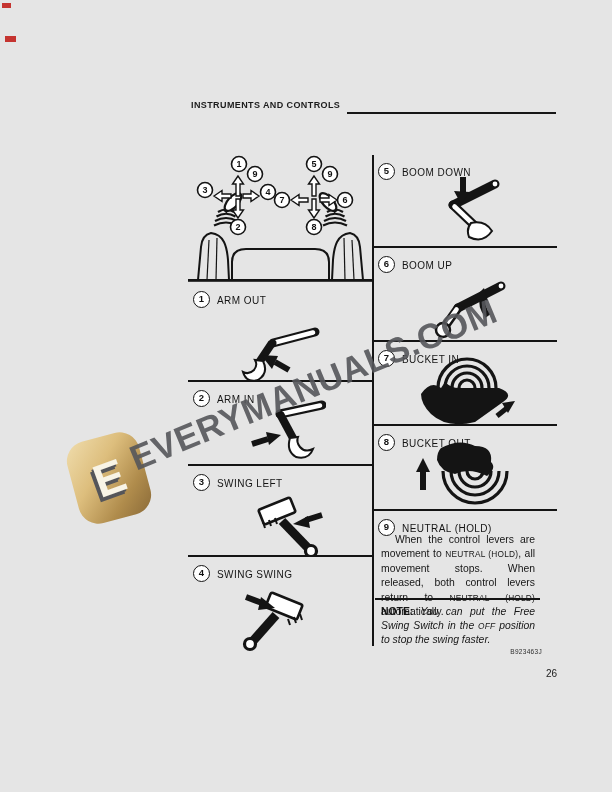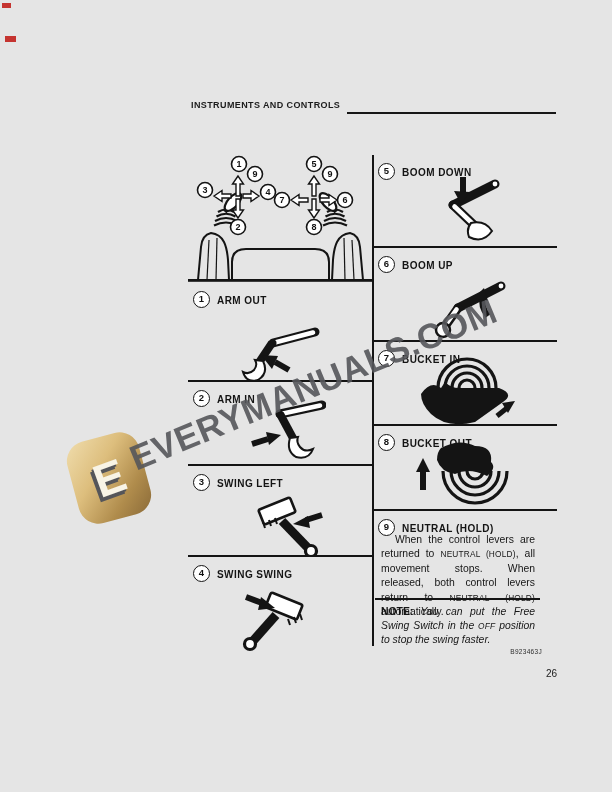--- a/index.html
+++ b/index.html
@@ -8,21 +8,21 @@
   .page { position:relative; width:612px; height:792px; background:#e5e5e5; overflow:hidden; color:#111; }
   .abs { position:absolute; }
   .scan-mark { position:absolute; background:#c53430; }
   .hdr-text { position:absolute; left:191px; top:100px; font-size:9px; font-weight:bold; letter-spacing:0.4px; color:#1c1c1c; }
   .hdr-rule { position:absolute; left:347px; top:112px; width:209px; height:2px; background:#161616; }
   .doc-title { position:absolute; left:188px; top:119px; width:369px; text-align:center; font-size:14.5px; font-weight:bold; letter-spacing:0.5px; color:#121212; }
   .vdiv { position:absolute; left:372px; top:155px; width:2.3px; height:491px; background:#141414; }
   .row { position:absolute; }
   .row.bb { border-bottom:2.2px solid #141414; }
   .chip { position:absolute; left:5px; top:8px; width:17px; height:17px; border:1.7px solid #141414; border-radius:50%; background:#fff; text-align:center; font-size:9.5px; font-weight:bold; line-height:13.5px; color:#111; }
-  .rowlabel { position:absolute; left:29px; top:12px; font-size:10px; font-weight:700; letter-spacing:0.45px; color:#141414; white-space:nowrap; }
+  .rowlabel { position:absolute; left:29px; top:12px; font-size:10px; font-weight:400; letter-spacing:0.45px; color:#141414; white-space:nowrap; }
   .neutral-body { position:absolute; left:8px; top:22px; width:154px; font-size:10.4px; line-height:14.4px; text-align:justify; text-indent:14px; color:#161616; }
   .sc { font-size:8.3px; letter-spacing:0.2px; }
   .note-divider { position:absolute; left:2px; top:87px; width:165px; height:1.7px; background:#141414; }
   .note { position:absolute; left:8px; top:94px; width:154px; font-size:10.4px; line-height:14.2px; text-align:justify; color:#161616; }
   .note b { font-style:normal; font-weight:bold; }
   .note i { font-style:italic; }
   .fig-code { position:absolute; left:465px; top:648px; width:77px; text-align:right; font-size:6.5px; color:#2d2d2d; letter-spacing:0.3px; }
   .page-num { position:absolute; left:188px; top:668px; width:369px; text-align:right; font-size:10px; color:#1a1a1a; }
   .wm-text { position:absolute; left:131px; top:440px; height:36px; transform-origin:0 50%; transform:rotate(-22.5deg); font-size:35px; font-weight:800; letter-spacing:0.6px; white-space:nowrap; color:#56575b; opacity:0.9; z-index:9; }
   .wm-logo { position:absolute; left:72px; top:436px; width:74px; height:84px; border-radius:20px; transform:rotate(-15deg); background:linear-gradient(135deg,#f0ddad 0%,#ddbe7d 38%,#b08c4c 72%,#8a6a38 100%); display:flex; align-items:center; justify-content:center; z-index:9; }
@@ -224,21 +224,21 @@
       </g>
       <path d="M32,10 Q50,0 66,8 Q84,8 82,24 Q88,30 78,38 Q60,29 46,36 Q32,34 28,22 Q28,14 32,10 Z" fill="#141414"></path>
       <line x1="14" y1="52" x2="14" y2="32" stroke="#141414" stroke-width="6"></line>
       <polygon points="14,20 7,34 21,34" fill="#141414"></polygon>
     </svg>
   </div>
 
   <div class="row" style="left:373px;top:511px;width:184px;height:150px;">
     <div class="chip"><span>9</span></div>
     <div class="rowlabel">NEUTRAL (HOLD)</div>
-    <div class="neutral-body"><span>When the control levers are returned to </span><span class="sc">NEUTRAL (HOLD)</span><span>, all movement stops. When released, both control levers return to </span><span class="sc">NEUTRAL (HOLD)</span><span> automatically.</span></div>
+    <div class="neutral-body"><span>When the control levers are movement to </span><span class="sc">NEUTRAL (HOLD)</span><span>, all movement stops. When released, both control levers return to </span><span class="sc">NEUTRAL (HOLD)</span><span> automatically.</span></div>
     <div class="note-divider"></div>
     <div class="note"><b>NOTE:</b><i><span> You can put the Free Swing Switch in the </span><span class="sc">OFF</span><span> position to stop the swing faster.</span></i></div>
   </div>
 
   <div class="fig-code">B923463J</div>
   <div class="page-num">26</div>
 
   <div class="wm-logo">
     <span class="wm-logo-e">E</span>
   </div>

